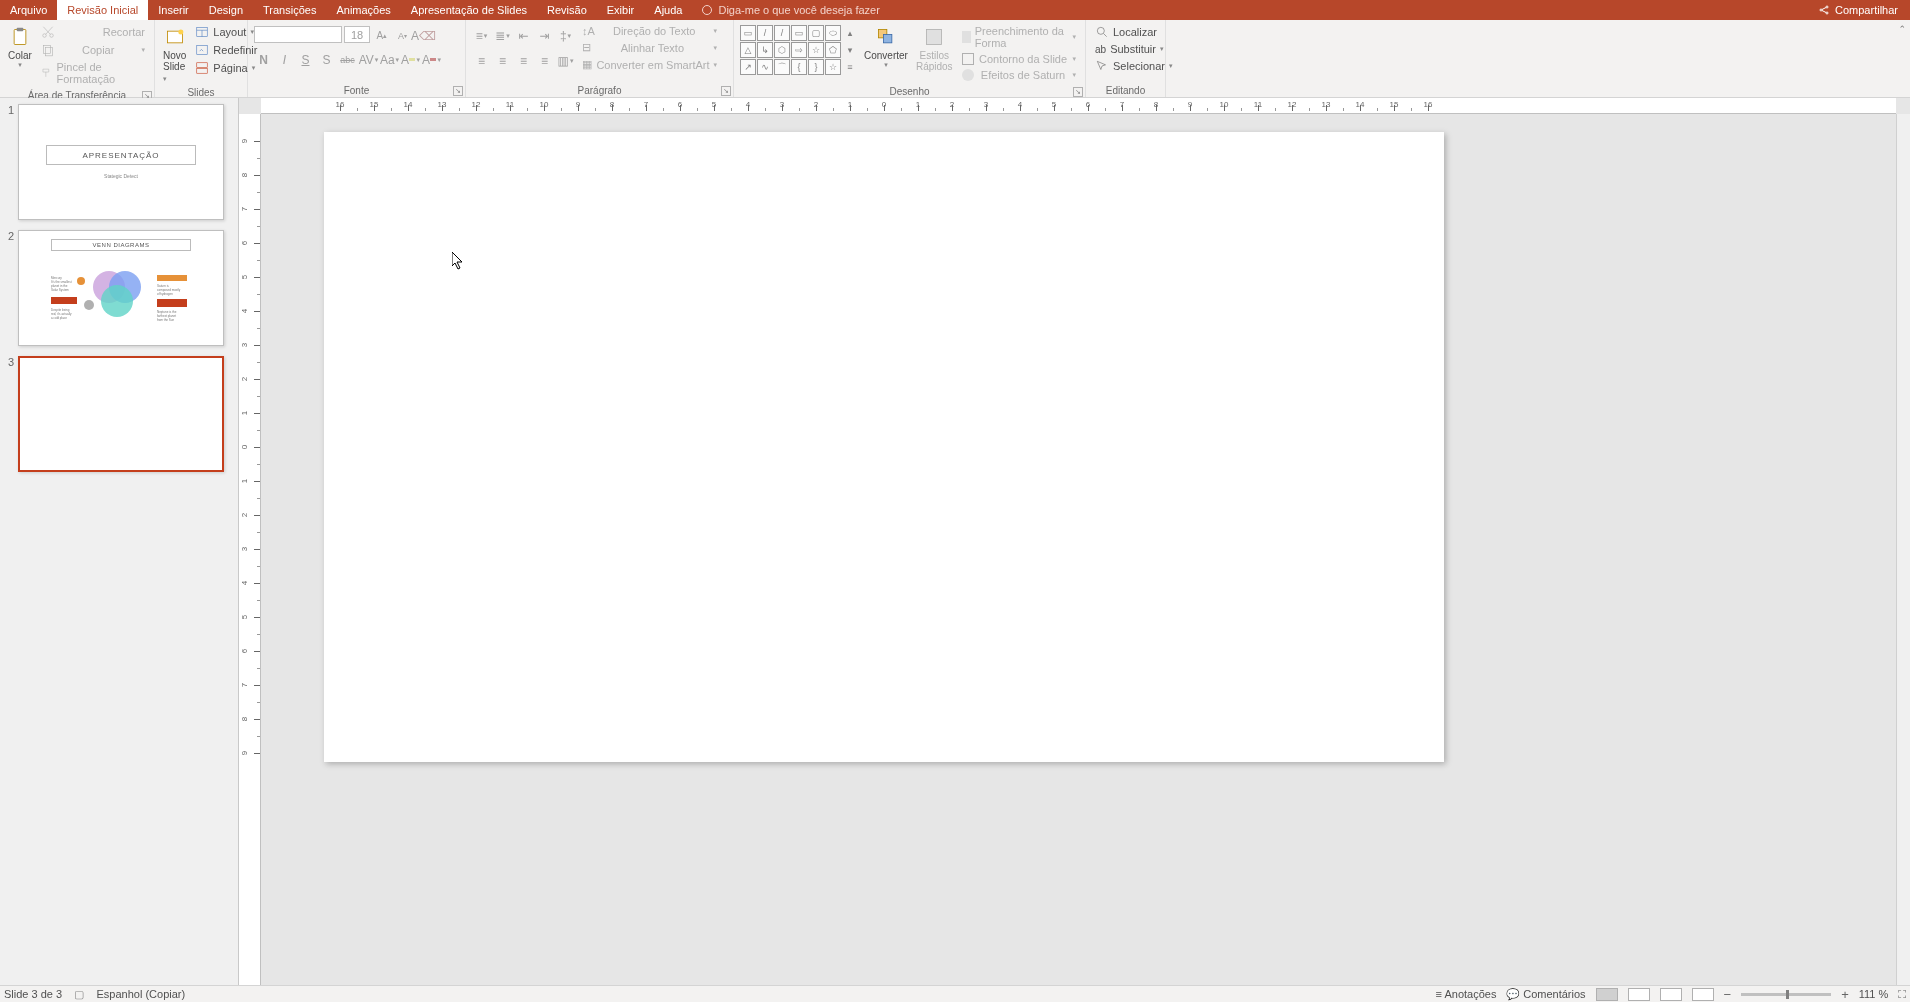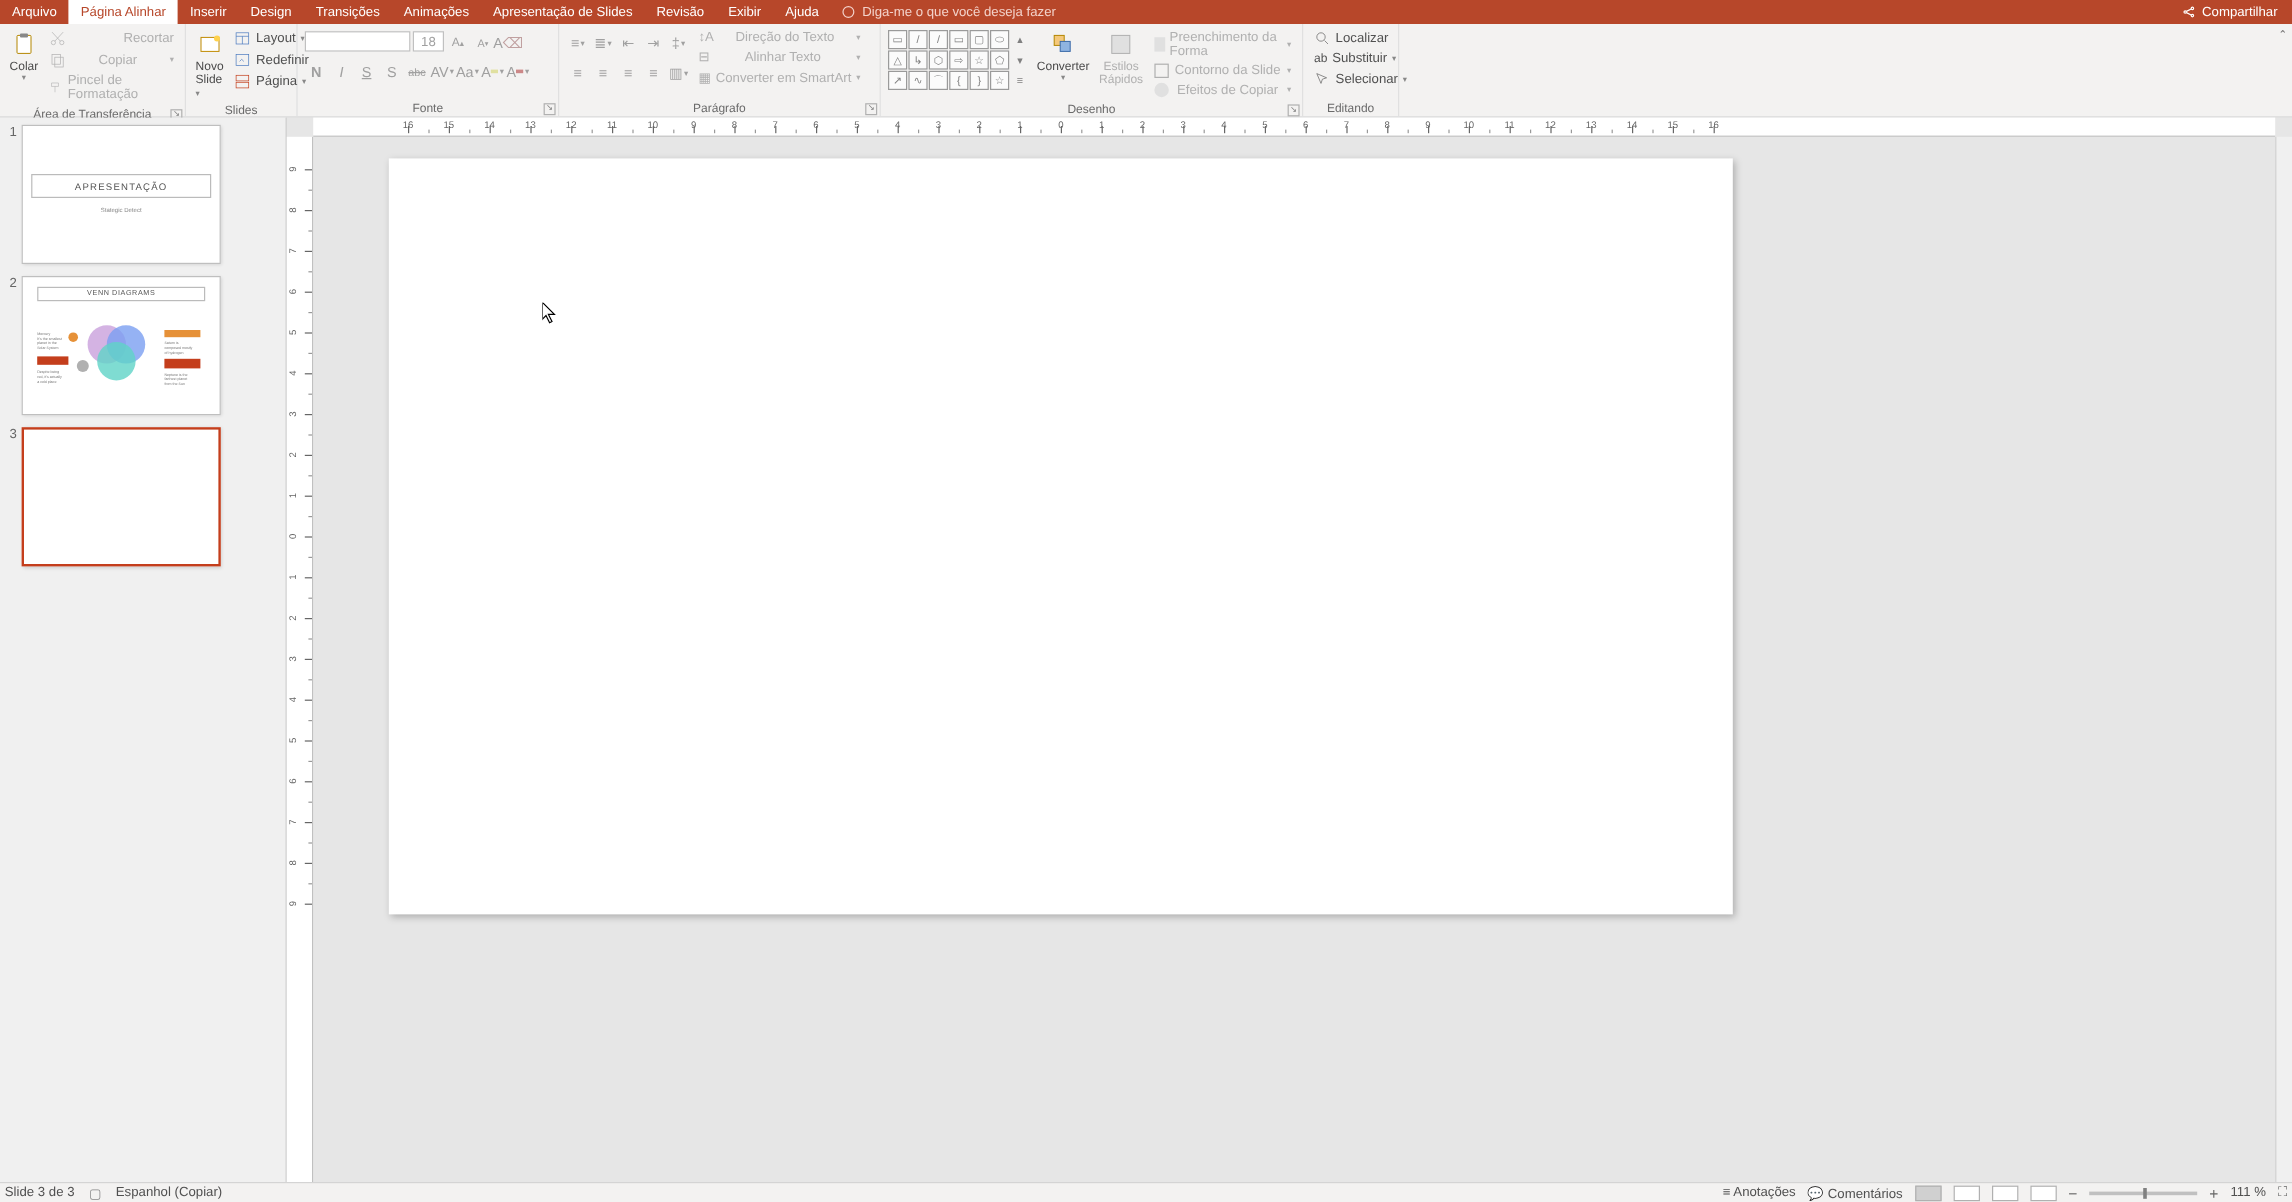--- a/index.html
+++ b/index.html
@@ -106,21 +106,21 @@
 .main {
   position:absolute; top:98px; left:0; right:0; bottom:17px; display:flex;
 }
 .thumbs {
   width:239px; background:#f0f0f0; border-right:1px solid #c9c9c9; padding:6px 8px 6px 4px;
   overflow:hidden;
 }
 .thumb-row { display:flex; align-items:flex-start; gap:4px; margin-bottom:10px; }
 .thumb-num { font-size:11px; color:#666; width:10px; text-align:right; padding-top:0; }
 .thumb {
-  width:166px; height:116px; background:#fff; border:1px solid #bfbfbf;
+  width:206px; height:116px; background:#fff; border:1px solid #bfbfbf;
   box-shadow: 1px 1px 3px rgba(0,0,0,.15);
   position:relative; display:flex; flex-direction:column; align-items:center; justify-content:center;text-align:right;
 }
 .thumb.selected { border:2px solid #c43e1c; }
 .thumb .minibox { width:150px; height:20px; border:1px solid #bbb; display:flex; align-items:center; justify-content:center; font-size:8px; letter-spacing:1px; color:#555; }
 .thumb .minisub { font-size:5px; color:#888; margin-top:8px; }
 .thumb2-title { width:140px; height:12px; border:1px solid #bbb; display:flex; align-items:center; justify-content:center; font-size:6px; letter-spacing:.5px; color:#555; margin-bottom:6px;}
 
 .editor {
   flex:1; background:#e6e6e6; position:relative;
@@ -158,21 +158,21 @@
 .vtick-label { position:absolute; left:3px; font-size:8px; color:#666; transform: translateY(-50%) rotate(-90deg); transform-origin:center; }
 .vtick-major { position:absolute; left:15px; height:1px; width:6px; background:#666; }
 .vtick-minor { position:absolute; left:18px; height:1px; width:3px; background:#999; }
 
 </style>
 </head>
 <body>
 
 <div class="titlebar">
   <div class="tab">Arquivo</div>
-  <div class="tab active">Página Alinhar</div>
+  <div class="tab active">Revisão Inicial</div>
   <div class="tab">Inserir</div>
   <div class="tab">Design</div>
   <div class="tab">Transições</div>
   <div class="tab">Animações</div>
   <div class="tab">Apresentação de Slides</div>
   <div class="tab">Revisão</div>
   <div class="tab">Exibir</div>
   <div class="tab">Ajuda</div>
   <div class="tellme">
     <span class="bulb"></span>
@@ -390,21 +390,21 @@
           <span>Preenchimento da Forma</span>
             <span style="font-size:7px">▾</span>
         </div>
         <div class="smallbtn disabled">
           <span style="width:12px;height:12px;border:1px solid #b0b0b0;display:inline-block"></span>
           <span>Contorno da Slide</span>
             <span style="font-size:7px">▾</span>
         </div>
         <div class="smallbtn disabled">
           <span style="width:12px;height:12px;background:#e0e0e0;border-radius:50%;display:inline-block"></span>
-          <span>Efeitos de Copiar</span>
+          <span>Efeitos de Saturn</span>
             <span style="font-size:7px">▾</span>
         </div>
       </div>
     </div>
     <div class="label"><span>Desenho</span><span class="launcher">↘</span></div>
   </div>
 
   <div class="group" style="width:80px">
     <div class="body">
         <div class="col">

